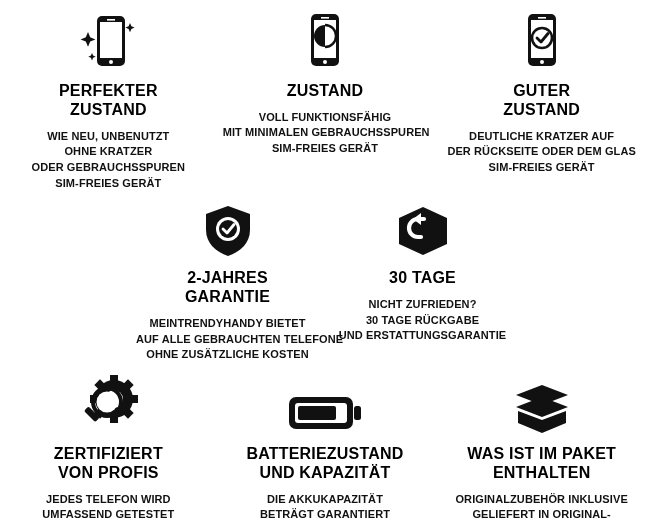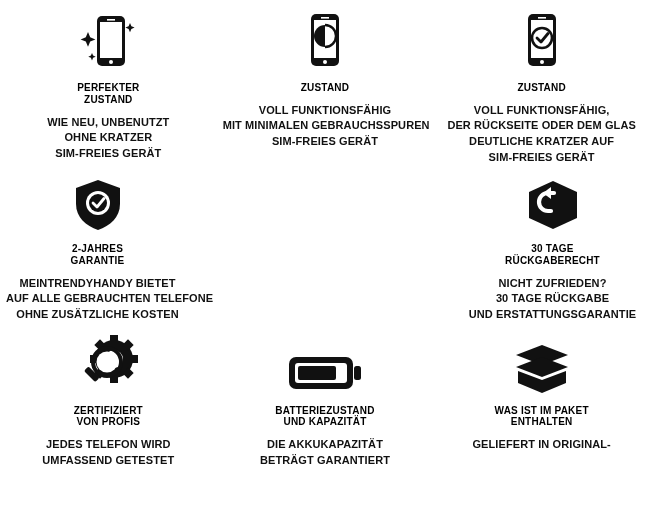--- a/index.html
+++ b/index.html
@@ -19,21 +19,21 @@
     width: 650px;
     height: 520px;
     box-sizing: border-box;
   }
   .row {
     display: flex;
     width: 100%;
     box-sizing: border-box;
   }
   .row-1 { padding-top: 8px; }
-  .row-2 { padding-top: 10px; justify-content: space-between; }
+  .row-2 { padding-top: 10px; justify-content: center; }
   .row-3 { padding-top: 12px; }
 
   .cell {
     box-sizing: border-box;
     text-align: center;
     padding: 0 6px;
   }
   .row-1 .cell { width: 33.3333%; }
   .row-2 .cell { width: 30%; }
   .row-3 .cell { width: 33.3333%; }
@@ -42,21 +42,21 @@
     height: 64px;
     display: flex;
     align-items: flex-end;
     justify-content: center;
     margin-bottom: 10px;
   }
   .row-2 .icon-wrap { height: 58px; }
   .row-3 .icon-wrap { height: 60px; }
 
   .title {
-    font-size: 10px;
+    font-size: 16px;
     font-weight: bold;
     line-height: 1.18;
     letter-spacing: 0.2px;
     margin: 0 0 9px 0;
     text-transform: uppercase;
     color: #000000;
   }
   .desc {
     font-size: 11px;
     font-weight: bold;
@@ -87,20 +87,21 @@
           <path d="M15 43 l1.1 2.6 L18.7 46.7 L16.1 47.8 L15 50.4 L13.9 47.8 L11.3 46.7 L13.9 45.6 Z" fill="#111111"></path>
         </svg>
       </div>
       <div class="title">
         <div>PERFEKTER</div>
         <div>ZUSTAND</div>
       </div>
       <div class="desc">
         <div>WIE NEU, UNBENUTZT</div>
         <div>OHNE KRATZER</div>
+        <div>ODER GEBRAUCHSSPUREN</div>
         <div>SIM-FREIES GERÄT</div>
       </div>
     </div>
 
     <div class="cell">
       <div class="icon-wrap">
         <svg width="62" height="62" viewBox="0 0 62 62" aria-hidden="true">
           <rect x="17" y="4" width="28" height="52" rx="5" ry="5" fill="#111111"></rect>
           <rect x="20" y="10" width="22" height="38" fill="#ffffff"></rect>
           <circle cx="31" cy="52" r="2" fill="#ffffff"></circle>
@@ -124,26 +125,26 @@
         <svg width="62" height="62" viewBox="0 0 62 62" aria-hidden="true">
           <rect x="17" y="4" width="28" height="52" rx="5" ry="5" fill="#111111"></rect>
           <rect x="20" y="10" width="22" height="38" fill="#ffffff"></rect>
           <circle cx="31" cy="52" r="2" fill="#ffffff"></circle>
           <rect x="27" y="7" width="8" height="1.6" fill="#ffffff"></rect>
           <circle cx="31" cy="28" r="10" fill="none" stroke="#111111" stroke-width="2.6"></circle>
           <path d="M26 28 l4 4 l7 -8.5" fill="none" stroke="#111111" stroke-width="2.8" stroke-linecap="round" stroke-linejoin="round"></path>
         </svg>
       </div>
       <div class="title">
+        <div>GUTER</div>
         <div>ZUSTAND</div>
       </div>
       <div class="desc">
-        <div>VOLL FUNKTIONSFÄHIG,</div>
+        <div>DEUTLICHE KRATZER AUF</div>
         <div>DER RÜCKSEITE ODER DEM GLAS</div>
-        <div>DEUTLICHE KRATZER AUF</div>
         <div>SIM-FREIES GERÄT</div>
       </div>
     </div>
 
   </div>
 
   <div class="row row-2">
 
     <div class="cell">
       <div class="icon-wrap">
@@ -168,21 +169,20 @@
     <div class="cell">
       <div class="icon-wrap">
         <svg width="58" height="56" viewBox="0 0 58 56" aria-hidden="true">
           <path d="M29 4 L53 15 V41 L29 52 L5 41 V15 Z" fill="#111111"></path>
           <path d="M30 16 h-6 a9 9 0 1 0 0 18 h3" fill="none" stroke="#ffffff" stroke-width="4.2" stroke-linecap="round"></path>
           <path d="M27 10 l-8 6 l8 6" fill="#ffffff"></path>
         </svg>
       </div>
       <div class="title">
         <div>30 TAGE</div>
-        <div>RÜCKGABERECHT</div>
       </div>
       <div class="desc">
         <div>NICHT ZUFRIEDEN?</div>
         <div>30 TAGE RÜCKGABE</div>
         <div>UND ERSTATTUNGSGARANTIE</div>
       </div>
     </div>
 
   </div>
 
@@ -245,20 +245,21 @@
           <path d="M32 2 L58 12 L32 22 L6 12 Z" fill="#111111"></path>
           <path d="M32 14 L58 24 L32 34 L6 24 Z" fill="#111111"></path>
           <path d="M8 28 L32 37 L56 28 L56 40 L32 50 L8 40 Z" fill="#111111"></path>
         </svg>
       </div>
       <div class="title">
         <div>WAS IST IM PAKET</div>
         <div>ENTHALTEN</div>
       </div>
       <div class="desc">
+        <div>ORIGINALZUBEHÖR INKLUSIVE</div>
         <div>GELIEFERT IN ORIGINAL-</div>
 
       </div>
     </div>
 
   </div>
 
 </div>
 
 </body></html>

